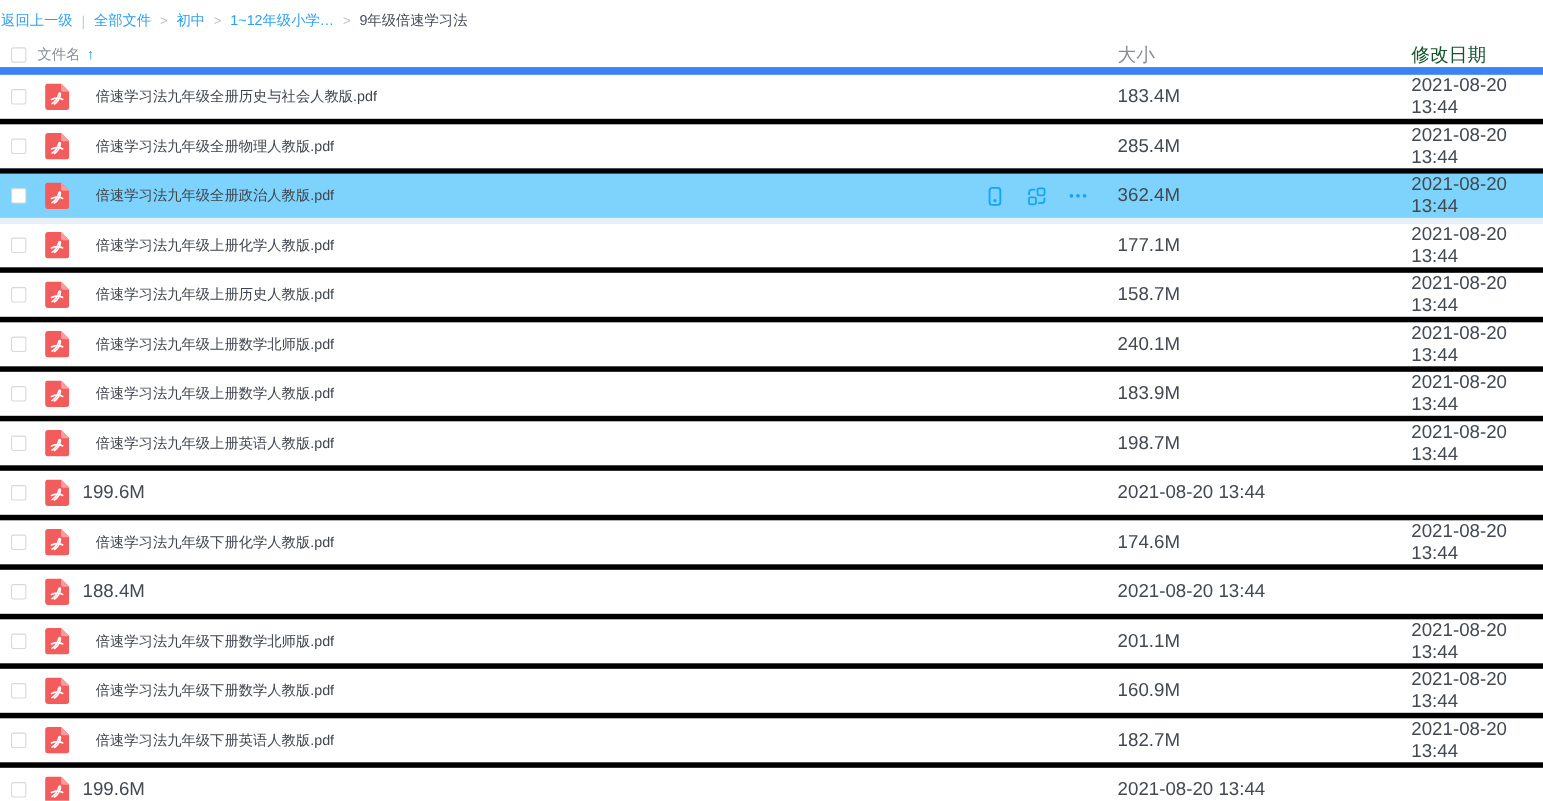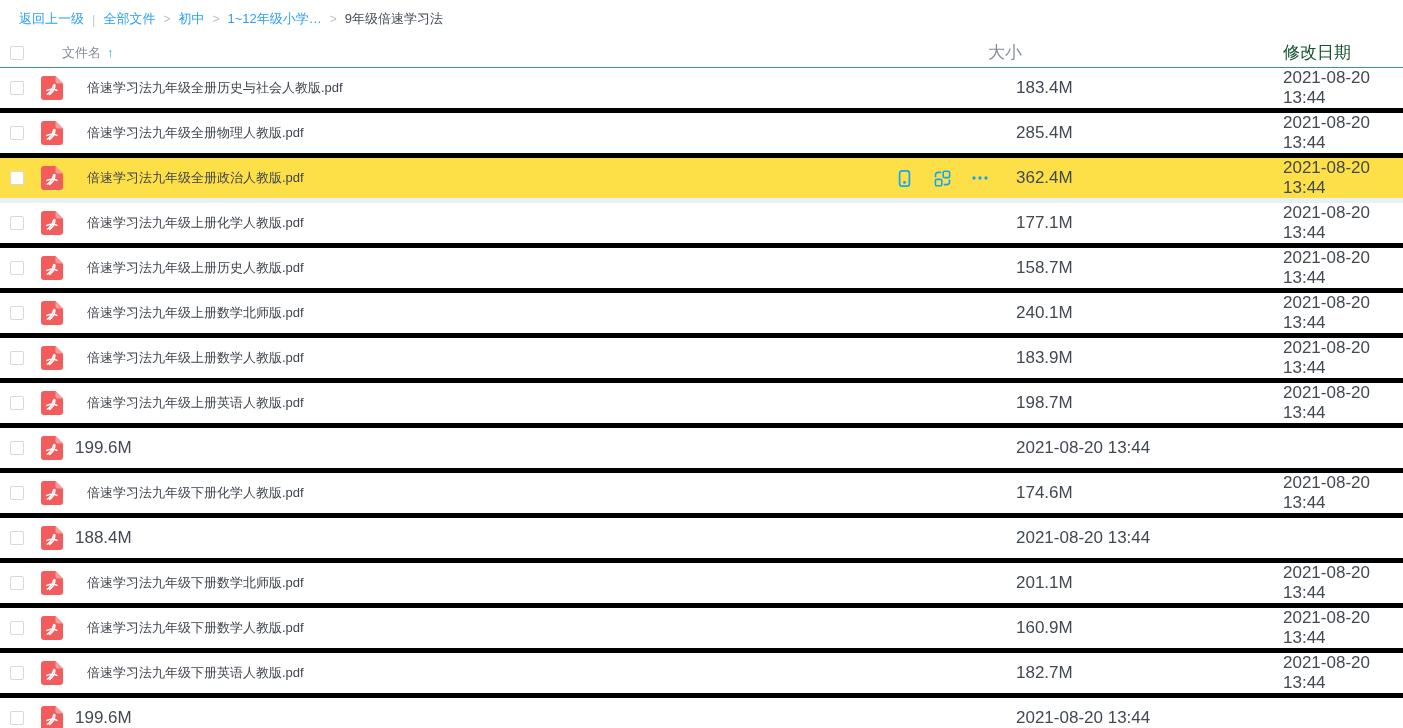--- a/index.html
+++ b/index.html
@@ -1,41 +1,41 @@
 <!DOCTYPE html>
 <html><head>
 <meta charset="utf-8">
 <style>
   * { margin: 0; padding: 0; box-sizing: border-box; }
   html, body { width: 1403px; height: 728px; overflow: hidden; background: #ffffff;
     font-family: "Liberation Sans", "DejaVu Sans", sans-serif; }
 
   
-  .breadcrumb { height: 38px; display: flex; align-items: center; padding-left: 19px;
+  .breadcrumb { height: 38px; display: flex; align-items: center; padding-left: 1px;
     font-size: 13px; white-space: nowrap; }
   .crumb-link { color: #2b9ff7; cursor: pointer; text-decoration: none; }
   .crumb-sep-bar { color: #c3cad3; margin: 0 8px; }
   .crumb-sep { color: #b8bfc7; margin: 0 8px; font-size: 12px; }
   .crumb-current { color: #424b57; }
 
   
   .grid-row { display: grid; grid-template-columns: 24px 41px 1fr 267px 120px;
     padding-left: 10px; align-items: center; }
-  .list-header { height: 30px; border-bottom: 1px solid #3b82f6; color: #868d96;
-    font-size: 13px; gap: 28px; }
+  .list-header { height: 30px; border-bottom: 7px solid #3b82f6; color: #868d96;
+    font-size: 13px; }
   .header-name { grid-column: 2 / 4; display: flex; align-items: center; gap: 6px; }
   .sort-arrow { color: #14a4f8; font-size: 13px; font-weight: bold; cursor: pointer; }
 
   
   .checkbox { width: 14px; height: 14px; border: 1px solid #d6d9dd; border-radius: 2px;
     background: #fff; cursor: pointer; }
 
   
   .file-row { height: 45px; border-bottom: 5px solid #000000; cursor: default; }
-  .file-row.highlighted { background: #fde047; border-bottom-color: #e7f0f7; }
+  .file-row.highlighted { background: #7dd3fc; border-bottom-color: #e7f0f7; }
   .pdf-icon { width: 22px; height: 24px; margin-left: 7px; display: block; }
   .name-cell { display: flex; align-items: center; min-width: 0; }
   .file-name { margin-left: 12px; font-size: 13px; color: #3f454d; white-space: nowrap;
     overflow: hidden; text-overflow: ellipsis; cursor: pointer; }
   .row-actions { display: none; margin-left: auto; margin-right: 26px;
     align-items: center; gap: 18px; }
   .file-row.highlighted .row-actions { display: flex; }
   .action-btn { width: 20px; height: 20px; cursor: pointer; display: flex;
     align-items: center; justify-content: center; }
   .size-cell, .date-cell { font-size: 17px; color: #424952; }

